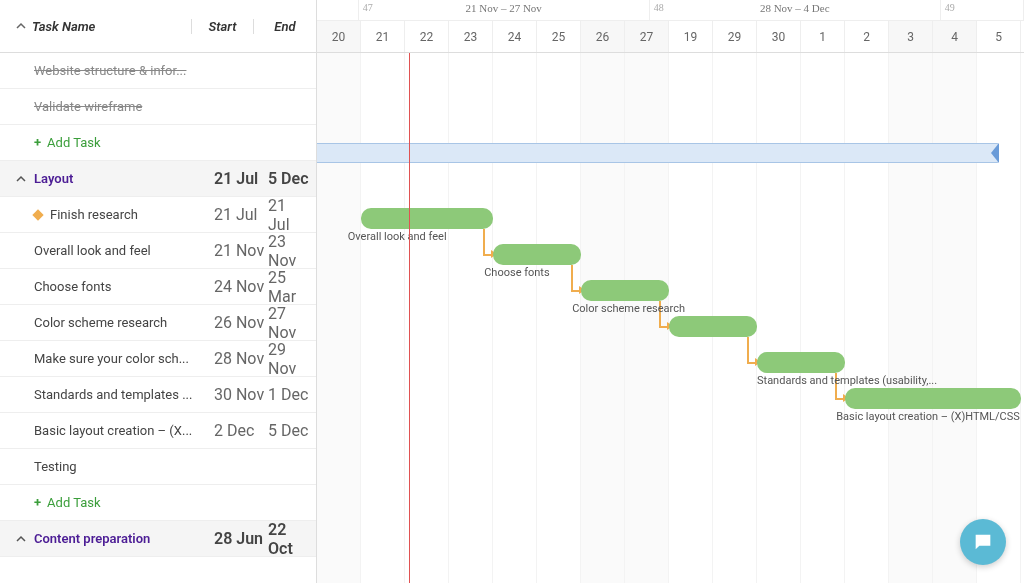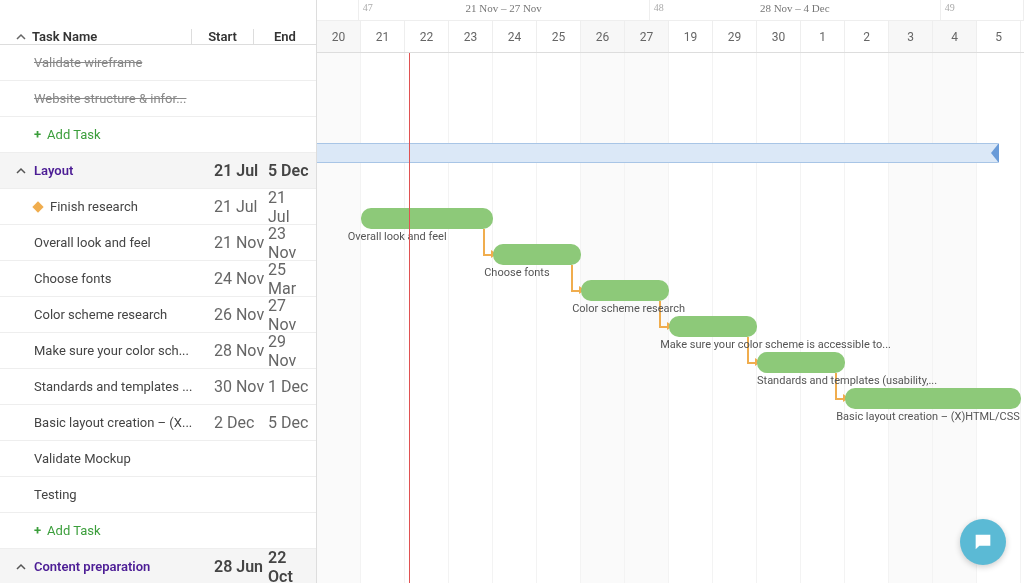--- a/index.html
+++ b/index.html
@@ -18,22 +18,23 @@
     width: 317px;
     flex: 0 0 317px;
     border-right: 1px solid #ddd;
     display: flex;
     flex-direction: column;
     background: #fff;
   }
   .side-header {
     display: flex;
     border-bottom: 1px solid #ddd;
-    height: 45px;
-    align-items: flex-end;
+    height: 53px;
+    align-items: center;
+    font-style: italic;
   }
   .side-header .col-name {
     flex: 1;
     display: flex;
     align-items: center;
     padding-left: 16px;
     font-weight: 600;
     gap: 6px;
     border-right: 1px solid #ddd;
   }
@@ -231,26 +232,26 @@
       </div>
       <div class="col-start">
         <span>Start</span>
       </div>
       <div class="col-end">
         <span>End</span>
       </div>
     </div>
     <div class="tasklist" id="tasklist">
         <div class="row struck">
-          <div class="c-name">Validate wireframe</div>
+          <div class="c-name">Website structure &amp; infor...</div>
           <div class="c-start"></div>
           <div class="c-end"></div>
         </div>
         <div class="row struck">
-          <div class="c-name">Website structure &amp; infor...</div>
+          <div class="c-name">Validate wireframe</div>
           <div class="c-start"></div>
           <div class="c-end"></div>
         </div>
         <div class="row addtask">
           <div class="c-name"><span class="plus">+</span><span>Add Task</span></div>
           <div class="c-start"></div>
           <div class="c-end"></div>
         </div>
         <div class="row group">
           <div class="c-name">
@@ -291,25 +292,20 @@
         </div>
         <div class="row">
           <div class="c-name">Standards and templates ...</div>
           <div class="c-start">30 Nov</div>
           <div class="c-end">1 Dec</div>
         </div>
         <div class="row">
           <div class="c-name">Basic layout creation – (X...</div>
           <div class="c-start">2 Dec</div>
           <div class="c-end">5 Dec</div>
-        </div>
-        <div class="row">
-          <div class="c-name">Validate Mockup</div>
-          <div class="c-start"></div>
-          <div class="c-end"></div>
         </div>
         <div class="row">
           <div class="c-name">Testing</div>
           <div class="c-start"></div>
           <div class="c-end"></div>
         </div>
         <div class="row addtask">
           <div class="c-name"><span class="plus">+</span><span>Add Task</span></div>
           <div class="c-start"></div>
           <div class="c-end"></div>
@@ -391,21 +387,20 @@
         <div class="taskbar-label" style="top: 213px; left: 167.2px;">Choose fonts</div>
         <div class="dep" style="left: 166px; top: 176px; width: 0px; height: 25px;"></div>
         <div class="dep" style="left: 166px; top: 201px; height: 0px; width: 10px;"></div>
         <div class="dep-arrow" style="left: 174px; top: 197px;"></div>
         <div class="taskbar" style="top: 227px; left: 264px; width: 88px;"></div>
         <div class="taskbar-label" style="top: 249px; left: 255.2px;">Color scheme research</div>
         <div class="dep" style="left: 254px; top: 212px; width: 0px; height: 25px;"></div>
         <div class="dep" style="left: 254px; top: 237px; height: 0px; width: 10px;"></div>
         <div class="dep-arrow" style="left: 262px; top: 233px;"></div>
         <div class="taskbar" style="top: 263px; left: 352px; width: 88px;"></div>
-        <div class="taskbar-label" style="top: 285px; left: 343.2px;">Make sure your color scheme is accessible to...</div>
         <div class="dep" style="left: 342px; top: 248px; width: 0px; height: 25px;"></div>
         <div class="dep" style="left: 342px; top: 273px; height: 0px; width: 10px;"></div>
         <div class="dep-arrow" style="left: 350px; top: 269px;"></div>
         <div class="taskbar" style="top: 299px; left: 440px; width: 88px;"></div>
         <div class="taskbar-label" style="top: 321px; left: 440px;">Standards and templates (usability,...</div>
         <div class="dep" style="left: 430px; top: 284px; width: 0px; height: 25px;"></div>
         <div class="dep" style="left: 430px; top: 309px; height: 0px; width: 10px;"></div>
         <div class="dep-arrow" style="left: 438px; top: 305px;"></div>
         <div class="taskbar" style="top: 335px; left: 528px; width: 176px;"></div>
         <div class="taskbar-label" style="top: 357px; left: 519.2px;">Basic layout creation – (X)HTML/CSS</div>

